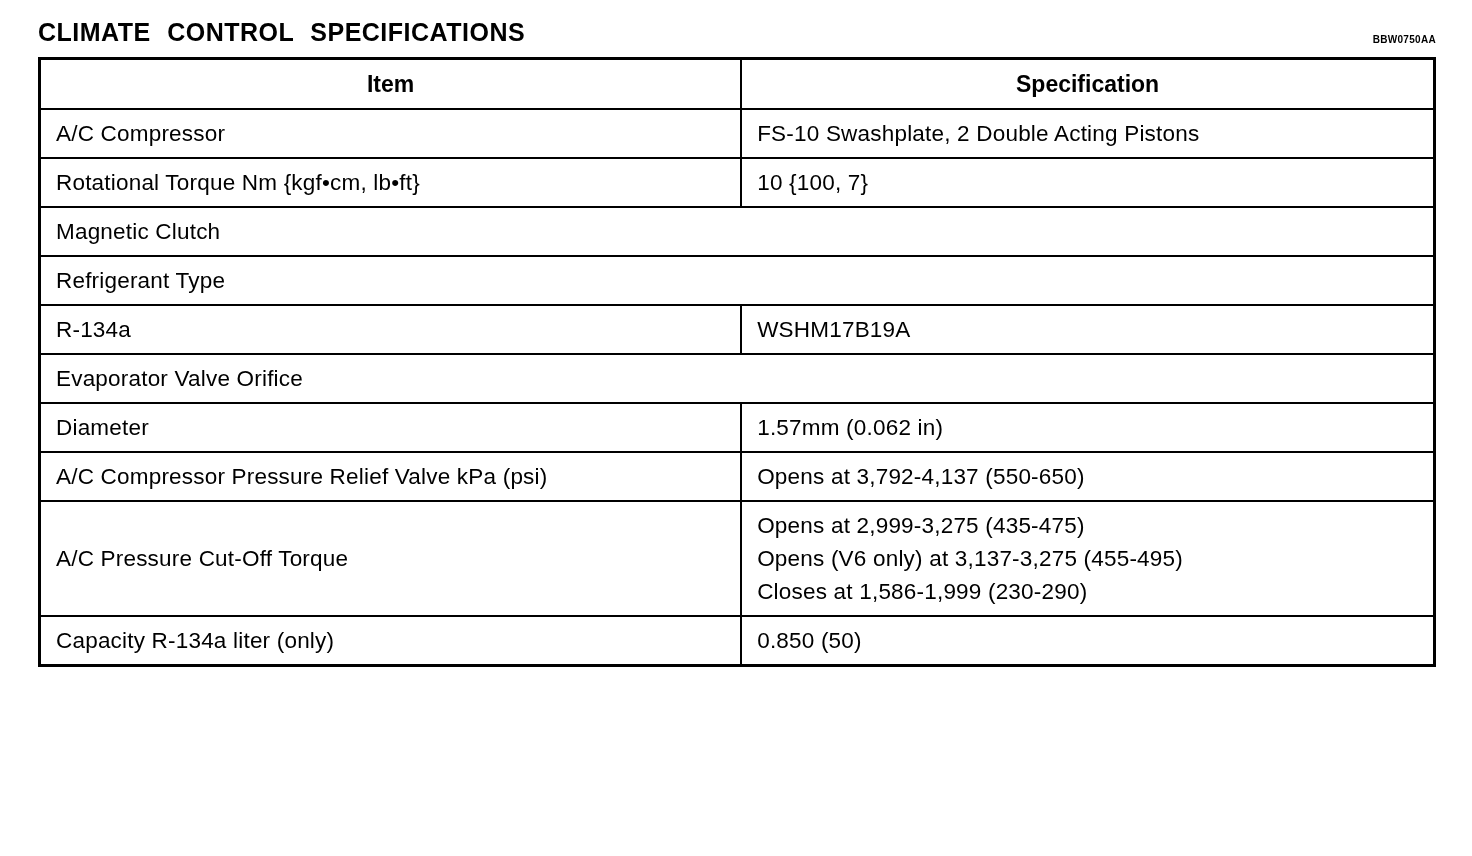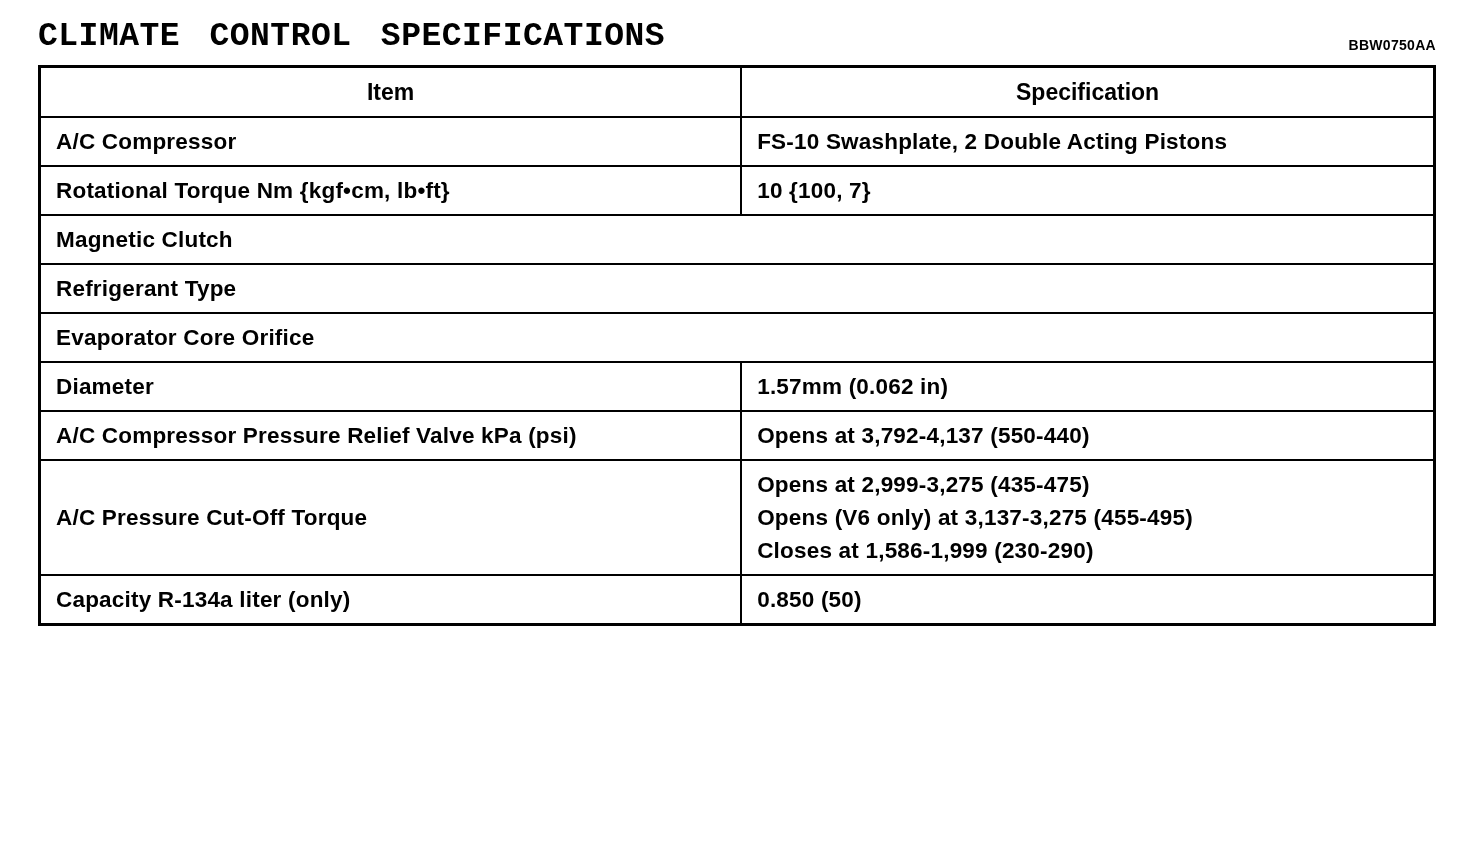--- a/index.html
+++ b/index.html
@@ -16,28 +16,27 @@
     height: 856px;
     padding: 18px 36px 0 38px;
   }
   .title-bar {
     display: flex;
     justify-content: space-between;
     align-items: flex-end;
     margin-bottom: 10px;
   }
   .page-title {
-    font-size: 33px;
+    font-size: 25px;
     font-weight: bold;
     letter-spacing: 0.5px;
     word-spacing: 9px;
-    font-family: Liberation Mono, monospace;
   }
   .doc-code {
-    font-size: 14px;
+    font-size: 10px;
     font-weight: bold;
     letter-spacing: 0.3px;
     padding-bottom: 2px;
   }
   table.spec-table {
     width: 1398px;
     border-collapse: collapse;
     table-layout: fixed;
   }
   table.spec-table, .spec-table th, .spec-table td {
@@ -56,21 +55,20 @@
   }
   .spec-table col.item-col { width: 50.3%; }
   .spec-table col.spec-col { width: 49.7%; }
   .spec-table td.cell {
     font-size: 22.5px;
     line-height: 33px;
     padding: 7px 10px 7px 15px;
     vertical-align: middle;
     white-space: pre-line;
     letter-spacing: 0.2px;
-    font-weight: bold;
   }
 </style>
 </head>
 <body>
 
 <div class="page">
   <div class="title-bar">
     <div class="page-title">CLIMATE CONTROL SPECIFICATIONS</div>
     <div class="doc-code">BBW0750AA</div>
   </div>
@@ -95,29 +93,33 @@
           <td class="cell">Rotational Torque Nm {kgf•cm, lb•ft}</td>
           <td class="cell">10 {100, 7}</td>
         </tr>
         <tr>
           <td colspan="2" class="cell">Magnetic Clutch</td>
         </tr>
         <tr>
           <td colspan="2" class="cell">Refrigerant Type</td>
         </tr>
         <tr>
-          <td colspan="2" class="cell">Evaporator Core Orifice</td>
+          <td class="cell">R-134a</td>
+          <td class="cell">WSHM17B19A</td>
+        </tr>
+        <tr>
+          <td colspan="2" class="cell">Evaporator Valve Orifice</td>
         </tr>
         <tr>
           <td class="cell">Diameter</td>
           <td class="cell">1.57mm (0.062 in)</td>
         </tr>
         <tr>
           <td class="cell">A/C Compressor Pressure Relief Valve kPa (psi)</td>
-          <td class="cell">Opens at 3,792-4,137 (550-440)</td>
+          <td class="cell">Opens at 3,792-4,137 (550-650)</td>
         </tr>
         <tr>
           <td class="cell">A/C Pressure Cut-Off Torque</td>
           <td class="cell">Opens at 2,999-3,275 (435-475)
 Opens (V6 only) at 3,137-3,275 (455-495)
 Closes at 1,586-1,999 (230-290)</td>
         </tr>
         <tr>
           <td class="cell">Capacity R-134a liter (only)</td>
           <td class="cell">0.850 (50)</td>

